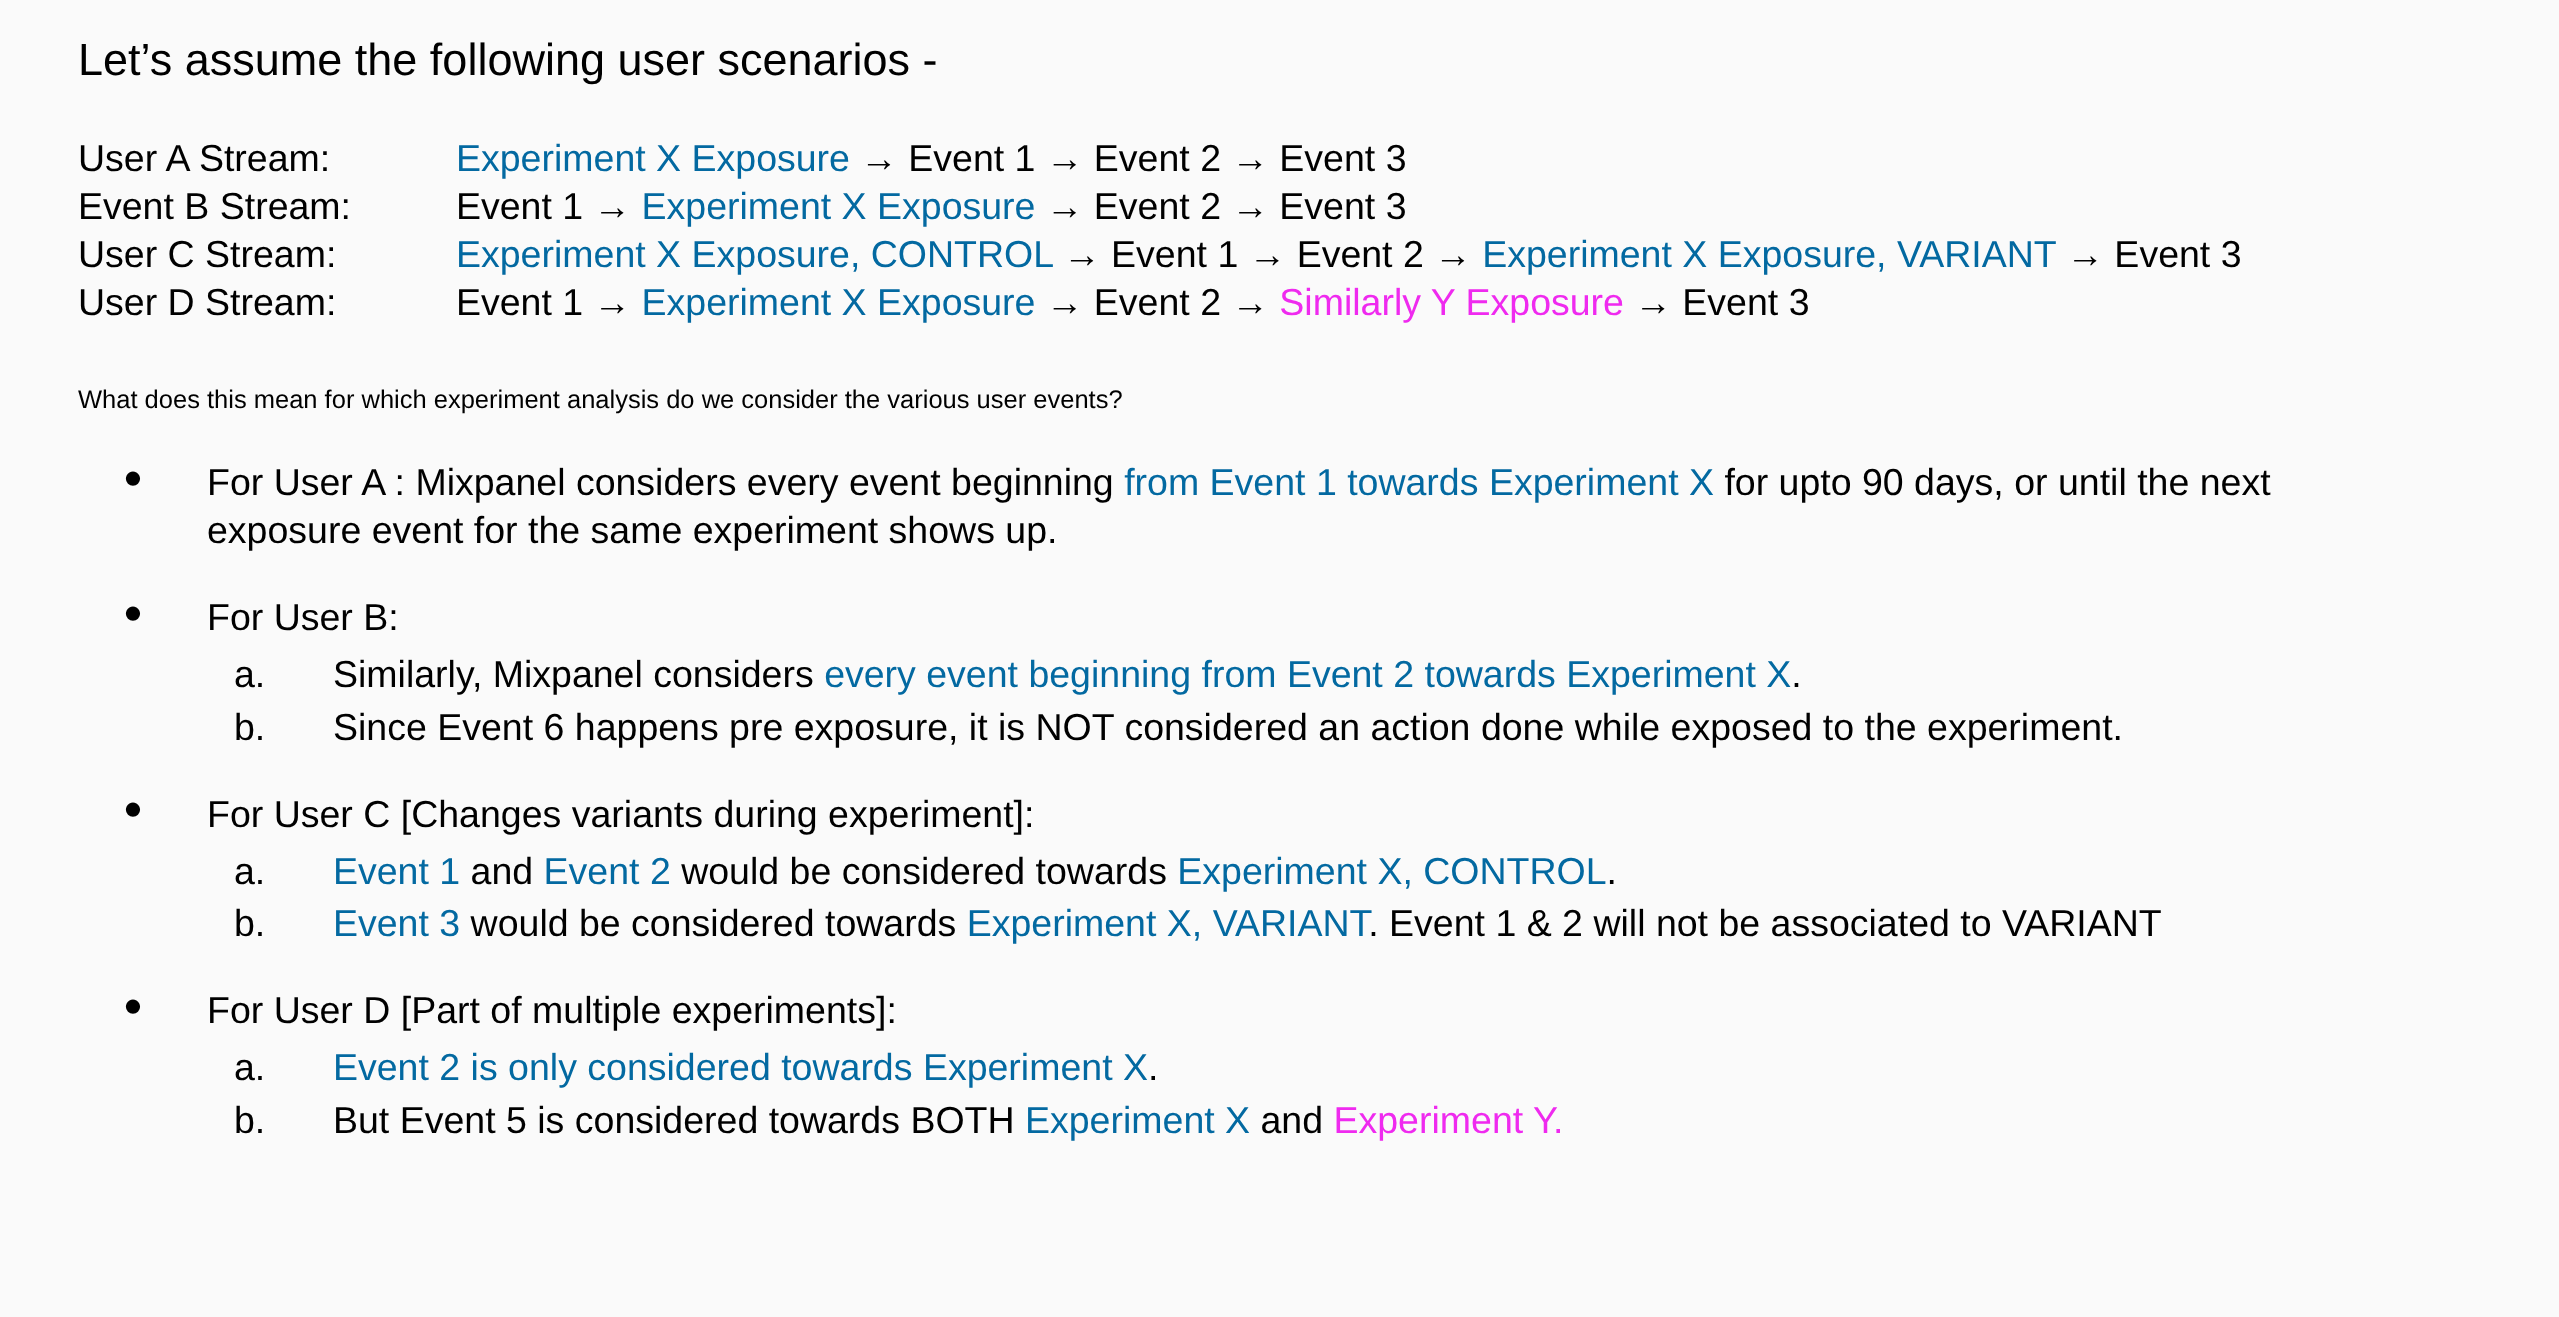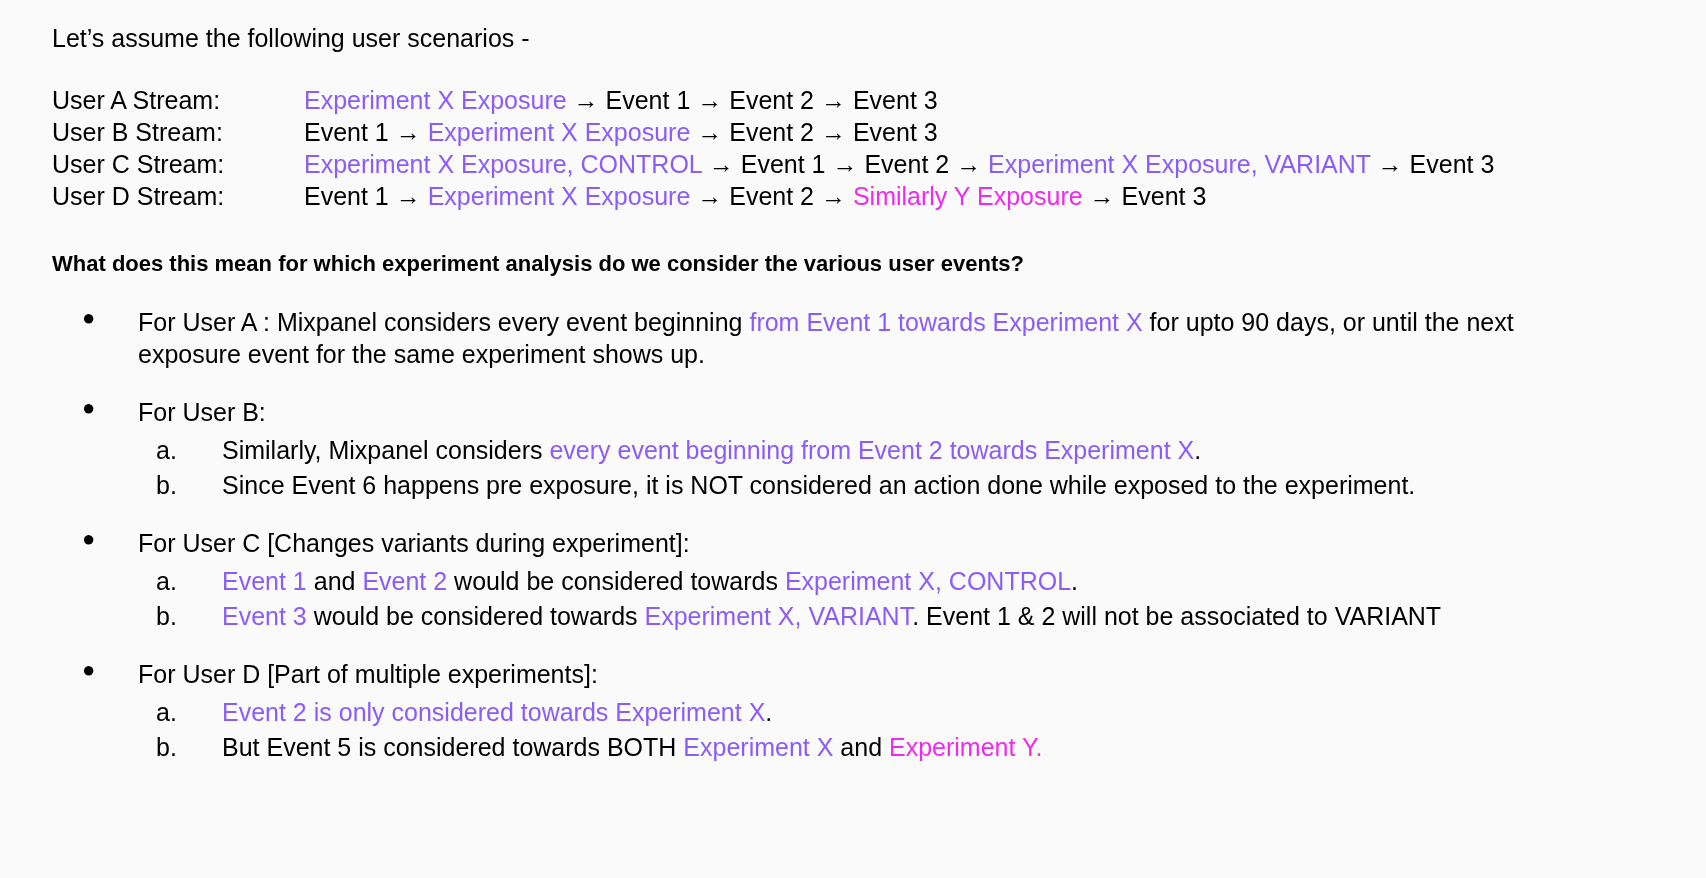--- a/index.html
+++ b/index.html
@@ -14,45 +14,45 @@
     color: #000000;
     font-size: 25px;
     line-height: 1.28;
     overflow: hidden;
   }
   .page {
     padding: 22px 40px 0 52px;
     box-sizing: border-box;
   }
   .intro {
-    font-size: 25px;
+    font-size: 30px;
     margin-bottom: 30px;
   }
   .streams {
     margin-bottom: 38px;
   }
   .stream-row {
     display: flex;
     align-items: flex-end;
     white-space: nowrap;
     line-height: 1.28;
   }
   .stream-label {
     width: 252px;
     flex: 0 0 252px;
   }
   .stream-body {
     flex: 1 1 auto;
   }
-  .blue { color: #8b5cf6; }
+  .blue { color: #0369a1; }
   .magenta { color: #ef2aef; }
   .arrow { color: #000000; }
   .question {
-    font-weight: bold;
-    font-size: 22px;
+    font-weight: normal;
+    font-size: 17px;
     margin: 0 0 28px 0;
   }
   ul.bullets {
     list-style: none;
     margin: 0;
     padding: 0;
   }
   ul.bullets > li {
     position: relative;
     padding-left: 86px;
@@ -92,21 +92,21 @@
 <div class="page">
 
   <div class="intro">Let’s assume the following user scenarios -</div>
 
   <div class="streams">
       <div class="stream-row">
         <span class="stream-label">User A Stream:</span>
         <span class="stream-body"><span class="blue">Experiment X Exposure</span><span class="arrow"> → </span><span class="arrow">Event 1</span><span class="arrow"> → </span><span class="arrow">Event 2</span><span class="arrow"> → </span><span class="arrow">Event 3</span></span>
       </div>
       <div class="stream-row">
-        <span class="stream-label">User B Stream:</span>
+        <span class="stream-label">Event B Stream:</span>
         <span class="stream-body"><span class="arrow">Event 1</span><span class="arrow"> → </span><span class="blue">Experiment X Exposure</span><span class="arrow"> → </span><span class="arrow">Event 2</span><span class="arrow"> → </span><span class="arrow">Event 3</span></span>
       </div>
       <div class="stream-row">
         <span class="stream-label">User C Stream:</span>
         <span class="stream-body"><span class="blue">Experiment X Exposure, CONTROL</span><span class="arrow"> → </span><span class="arrow">Event 1</span><span class="arrow"> → </span><span class="arrow">Event 2</span><span class="arrow"> → </span><span class="blue">Experiment X Exposure, VARIANT</span><span class="arrow"> → </span><span class="arrow">Event 3</span></span>
       </div>
       <div class="stream-row">
         <span class="stream-label">User D Stream:</span>
         <span class="stream-body"><span class="arrow">Event 1</span><span class="arrow"> → </span><span class="blue">Experiment X Exposure</span><span class="arrow"> → </span><span class="arrow">Event 2</span><span class="arrow"> → </span><span class="magenta">Similarly Y Exposure</span><span class="arrow"> → </span><span class="arrow">Event 3</span></span>
       </div>

